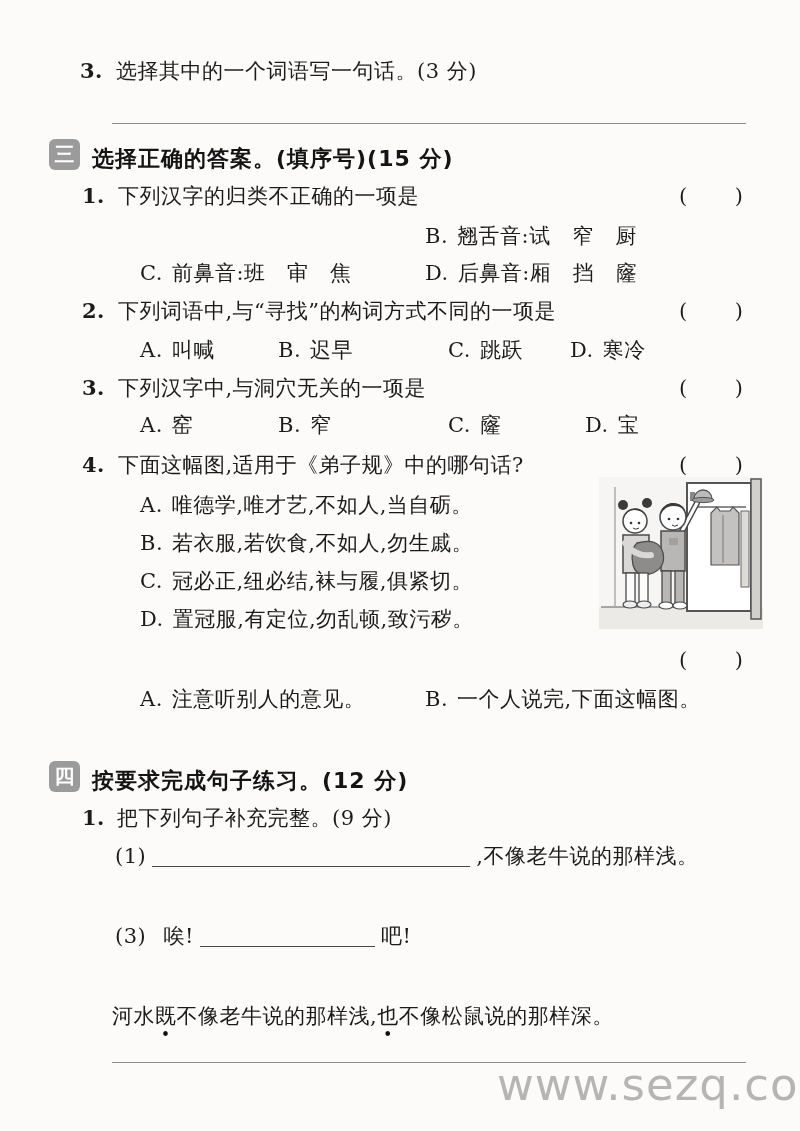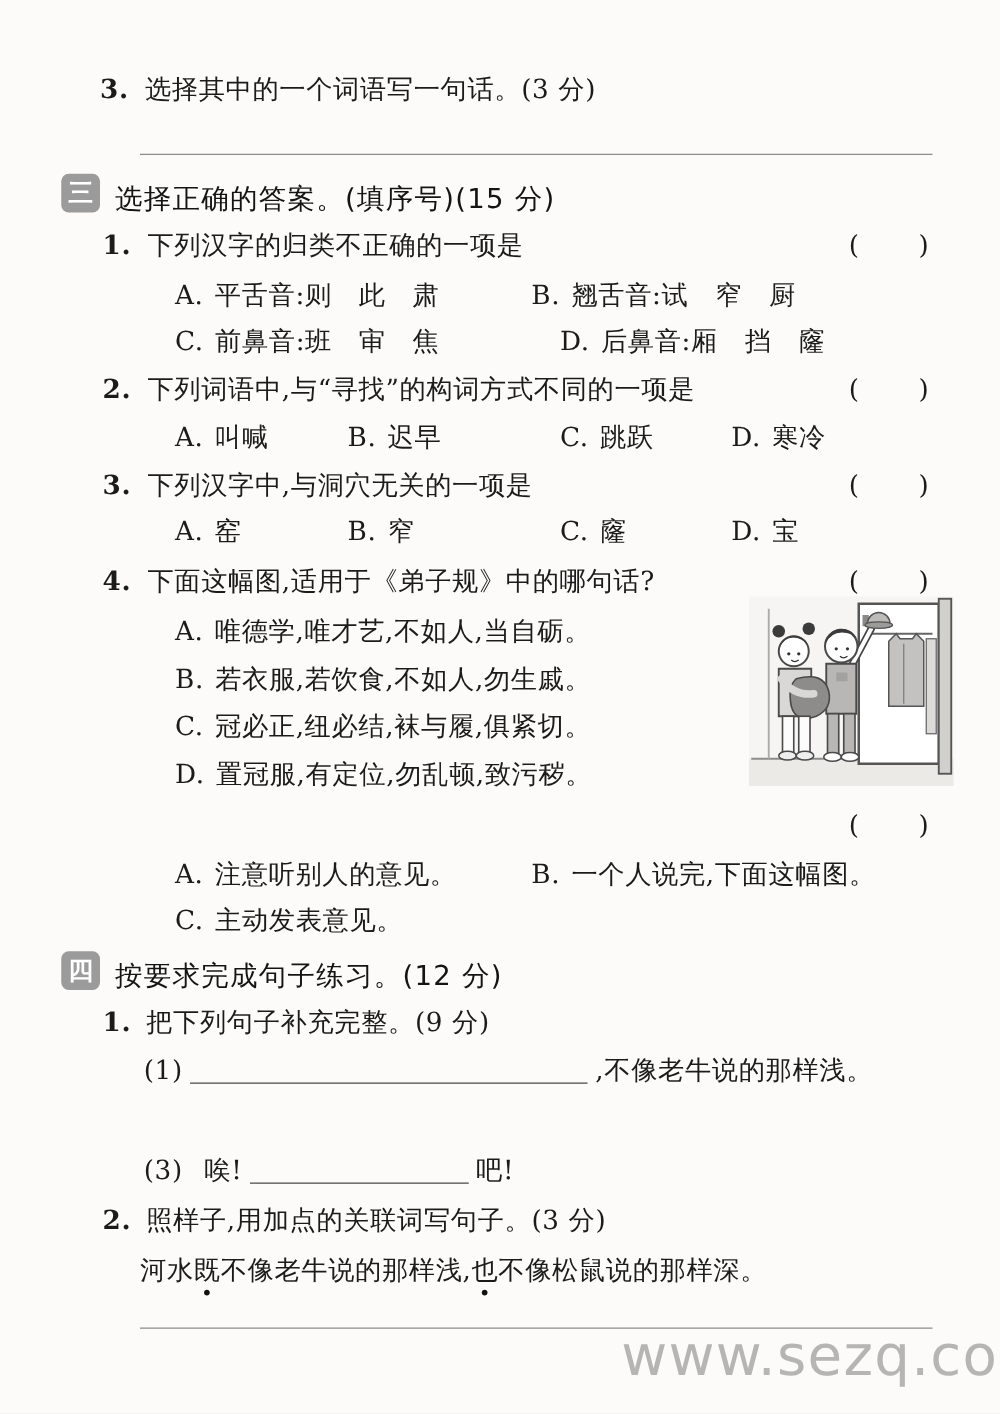--- a/index.html
+++ b/index.html
@@ -14,21 +14,21 @@
   .opt  { position:absolute; font-size:21px; line-height:1.25; letter-spacing:.5px; white-space:nowrap; }
   .olabel { margin-right:9px; }
   .brackets { position:absolute; width:64px; display:flex; justify-content:space-between;
               font-size:21px; line-height:1.25; }
   .rule { position:absolute; border-top:1.6px solid #8c8c8c; height:0; }
   .sec-badge {
     position:absolute; width:31px; height:31px; background:#9b9b9b; border-radius:6px;
     color:#fff; font-family:"DejaVu Sans", sans-serif; font-weight:bold; font-size:20px;
     display:flex; align-items:center; justify-content:center;
   }
-  .sec-title { position:absolute; font-family:"DejaVu Sans", sans-serif; font-weight:normal;
+  .sec-title { position:absolute; font-family:"DejaVu Sans", sans-serif; font-weight:bold;
                font-size:22px; letter-spacing:1px; white-space:nowrap; color:#141414; }
   .subnum { font-weight:bold; margin-right:12px; }
   .blank { display:inline-block; border-bottom:1.6px solid #4a4a4a; height:22px;
            vertical-align:-4px; margin:0 6px; }
   .emph { position:relative; display:inline-block; }
   .emph::after { content:"•"; position:absolute; left:50%; transform:translateX(-50%);
                  top:22px; font-size:16px; color:#111; }
   .watermark { position:absolute; font-family:"DejaVu Sans", sans-serif; color:#b6b5b4;
                font-size:45px; letter-spacing:1px; white-space:nowrap; }
   .illus { position:absolute; }
@@ -46,36 +46,35 @@
   <div class="sec-badge" style="top:139px;left:49px">三</div>
   <div class="sec-title" style="top:144px;left:92px">选择正确的答案。(填序号)(15 分)</div>
 
   <div class="line" style="top:183px;left:82px">
     <span class="num">1.</span><span>下列汉字的归类不正确的一项是</span>
   </div>
   <div class="brackets" style="top:183px;left:679px">
     <span>(</span>
       <span>)</span>
   </div>
-  <span class="opt" style="top:223px;left:140px"><span class="olabel">A.</span><span>平舌音:则　此　肃</span></span>
   <span class="opt" style="top:223px;left:425px"><span class="olabel">B.</span><span>翘舌音:试　窄　厨</span></span>
   <span class="opt" style="top:260px;left:140px"><span class="olabel">C.</span><span>前鼻音:班　审　焦</span></span>
-  <span class="opt" style="top:260px;left:448px"><span class="olabel">D.</span><span>后鼻音:厢　挡　窿</span></span>
+  <span class="opt" style="top:260px;left:425px"><span class="olabel">D.</span><span>后鼻音:厢　挡　窿</span></span>
 
   <div class="line" style="top:298px;left:82px">
     <span class="num">2.</span><span>下列词语中,与“寻找”的构词方式不同的一项是</span>
   </div>
   <div class="brackets" style="top:298px;left:679px">
     <span>(</span>
       <span>)</span>
   </div>
   <span class="opt" style="top:337px;left:140px"><span class="olabel">A.</span><span>叫喊</span></span>
   <span class="opt" style="top:337px;left:278px"><span class="olabel">B.</span><span>迟早</span></span>
   <span class="opt" style="top:337px;left:448px"><span class="olabel">C.</span><span>跳跃</span></span>
-  <span class="opt" style="top:337px;left:585px"><span class="olabel">D.</span><span>寒冷</span></span>
+  <span class="opt" style="top:337px;left:570px"><span class="olabel">D.</span><span>寒冷</span></span>
 
   <div class="line" style="top:375px;left:82px">
     <span class="num">3.</span><span>下列汉字中,与洞穴无关的一项是</span>
   </div>
   <div class="brackets" style="top:375px;left:679px">
     <span>(</span>
       <span>)</span>
   </div>
   <span class="opt" style="top:412px;left:140px"><span class="olabel">A.</span><span>窑</span></span>
   <span class="opt" style="top:412px;left:278px"><span class="olabel">B.</span><span>窄</span></span>
@@ -142,39 +141,35 @@
       <ellipse cx="45" cy="127.5" rx="7" ry="3.5" fill="#eee" stroke="#4a4a4a" stroke-width="1.2"></ellipse>
     </svg>
   </div>
 
   <div class="brackets" style="top:647px;left:679px">
     <span>(</span>
       <span>)</span>
   </div>
   <span class="opt" style="top:686px;left:140px"><span class="olabel">A.</span><span>注意听别人的意见。</span></span>
   <span class="opt" style="top:686px;left:425px"><span class="olabel">B.</span><span>一个人说完,下面这幅图。</span></span>
-  <span class="opt" style="top:723px;left:140px"><span class="olabel">C.</span><span>主动发表意见。</span></span>
 
   <div class="sec-badge" style="top:761px;left:49px">四</div>
   <div class="sec-title" style="top:766px;left:92px">按要求完成句子练习。(12 分)</div>
 
   <div class="line" style="top:805px;left:82px">
     <span class="subnum">1.</span><span>把下列句子补充完整。(9 分)</span>
   </div>
   <div class="line" style="top:843px;left:115px">
     <span>(1)</span><span class="blank" style="width:318px"></span><span>,不像老牛说的那样浅。</span>
   </div>
   <div class="line" style="top:923px;left:115px">
     <span>(3)</span>
     <span style="margin-left:10px">唉!</span><span class="blank" style="width:175px"></span><span>吧!</span>
   </div>
 
-  <div class="line" style="top:963px;left:82px">
-    <span class="subnum">2.</span><span>照样子,用加点的关联词写句子。(3 分)</span>
-  </div>
   <div class="line" style="top:1003px;left:112px">
     <span>河水</span><span class="emph">既</span><span>不像老牛说的那样浅,</span><span class="emph">也</span><span>不像松鼠说的那样深。</span>
   </div>
   <div class="rule" style="top:1062px;left:112px;width:634px"></div>
 
   <div class="watermark" style="top:1058px;left:497px">www.sezq.com</div>
 
 </div>
 
 </body></html>

